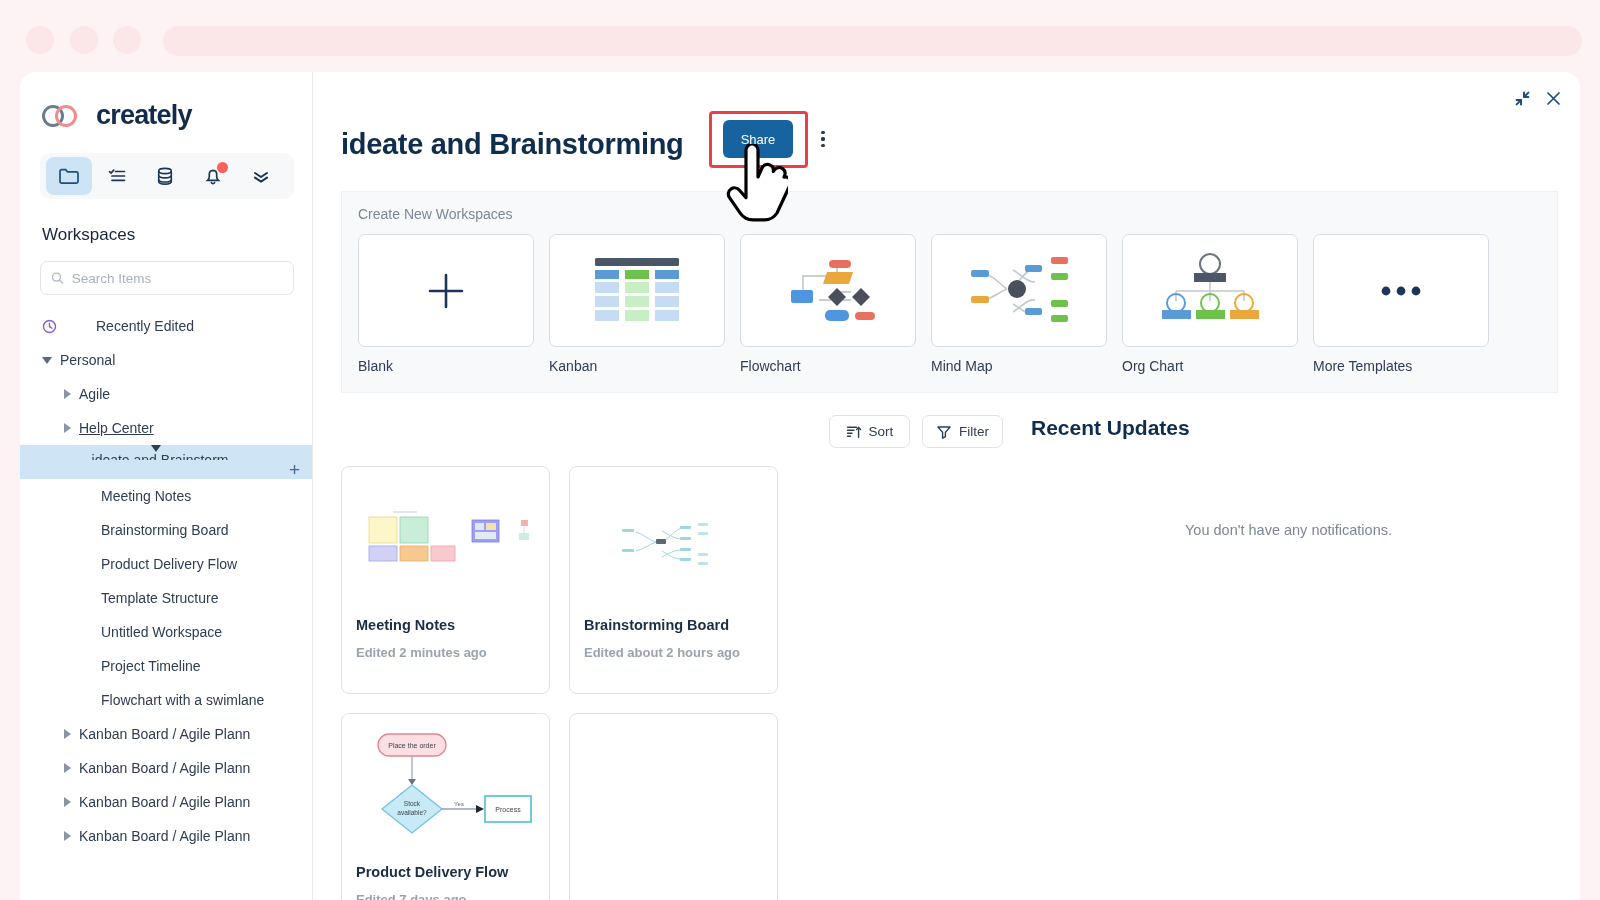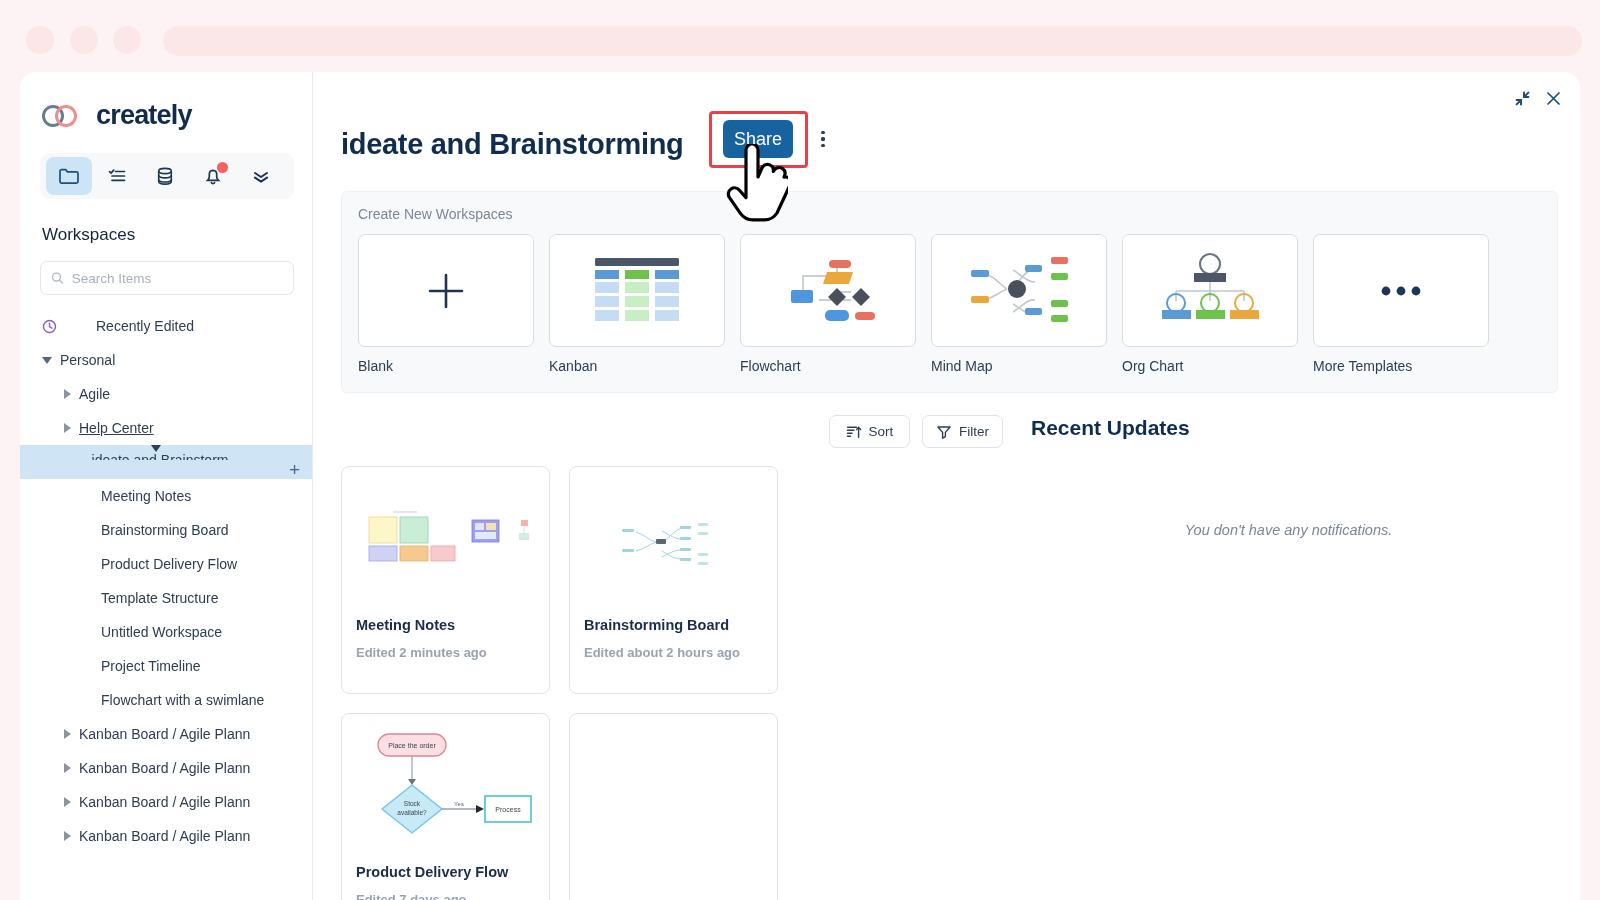--- a/index.html
+++ b/index.html
@@ -87,33 +87,33 @@
 
   #page-header { display: flex; align-items: center; padding: 56px 0 0 28px; position: relative; }
   #page-title { font-size: 29px; font-weight: 700; color: #0f2d4e; letter-spacing: -0.3px; }
   #share-highlight {
     position: absolute; left: 396px; top: 39px; width: 99px; height: 57px;
     border: 3px solid #e8404b; border-radius: 4px;
   }
   #share-button {
     position: absolute; left: 410px; top: 48px; width: 70px; height: 38px;
     background: #16639f; color: #fff; border: 0; border-radius: 6px;
-    font-size: 18px; font-family: "Liberation Sans", sans-serif; cursor: pointer;
+    font-size: 13px; font-family: "Liberation Sans", sans-serif; cursor: pointer;
   }
   #kebab-button {
     position: absolute; left: 500px; top: 52px; width: 20px; height: 30px;
     display: flex; flex-direction: column; align-items: center; justify-content: center; gap: 3.5px; cursor: pointer;
   }
   #kebab-button i { display: block; width: 3.2px; height: 3.2px; background: #2e3d52; border-radius: 50%; }
   #cursor-hand { position: absolute; left: 413px; top: 72px; pointer-events: none; }
 
   
   #templates-panel {
     margin: 30px 22px 0 28px; background: #f8f9fb; border: 1px solid #eef0f3;
-    border-radius: 6px; padding: 14px 16px 18px 16px;
+    border-radius: 0; padding: 14px 16px 18px 16px;
   }
   #templates-caption { font-size: 14px; color: #7b8798; margin-bottom: 12px; }
   #templates-row { display: flex; gap: 15px; }
   .tpl { width: 176px; }
   .tpl-tile {
     height: 113px; background: #fff; border: 1px solid #d8dde3; border-radius: 7px;
     display: flex; align-items: center; justify-content: center; cursor: pointer;
   }
   .tpl-label { text-align: left; font-size: 14px; color: #2e3d52; margin-top: 11px; }
 
@@ -122,21 +122,21 @@
   #left-col { width: 690px; flex: 0 0 690px; padding-left: 28px; }
   #right-col { flex: 1; padding-left: 28px; }
 
   #toolbar { display: flex; justify-content: flex-end; gap: 12px; padding-right: 0; }
   .tool-btn {
     height: 33px; min-width: 81px; border: 1px solid #dfe3e8; border-radius: 7px; background: #fff;
     display: flex; align-items: center; justify-content: center; gap: 7px;
     font-size: 13.5px; color: #2e3d52; cursor: pointer; font-family: "Liberation Sans", sans-serif;
   }
   #recent-updates-title { font-size: 21px; font-weight: 700; color: #0f2d4e; margin-top: 1px; }
-  #notifications-empty { font-size: 14.5px; color: #7b8798; text-align: center; margin-top: 82px; padding-right: 34px; font-style: italic; }
+  #notifications-empty { font-size: 14.5px; color: #7b8798; text-align: center; margin-top: 82px; padding-right: 34px; }
 
   
   #cards-grid { display: flex; flex-wrap: wrap; gap: 19px; margin-top: 18px; }
   .ws-card {
     width: 209px; height: 228px; border: 1px solid #dfe3e8; border-radius: 8px; background: #fff;
     cursor: pointer; position: relative; overflow: hidden;
   }
   .ws-thumb { height: 150px; display: flex; align-items: center; justify-content: center; }
   .ws-name { font-size: 14.5px; font-weight: 700; color: #1c2e45; padding: 0 14px; }
   .ws-meta { font-size: 13px; color: #9aa3b0; padding: 12px 14px 0 14px; font-weight: bold; }

